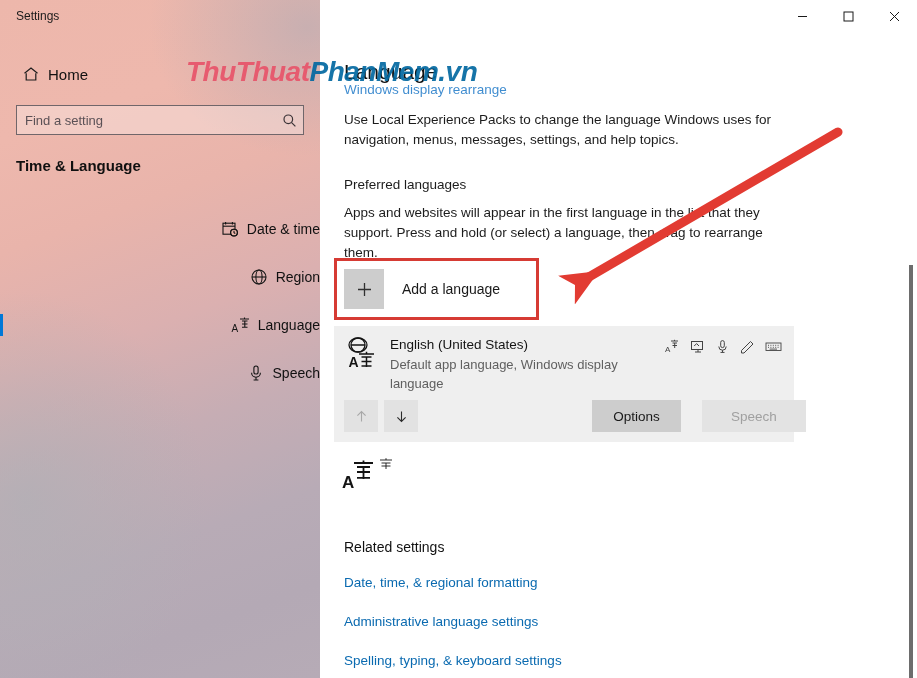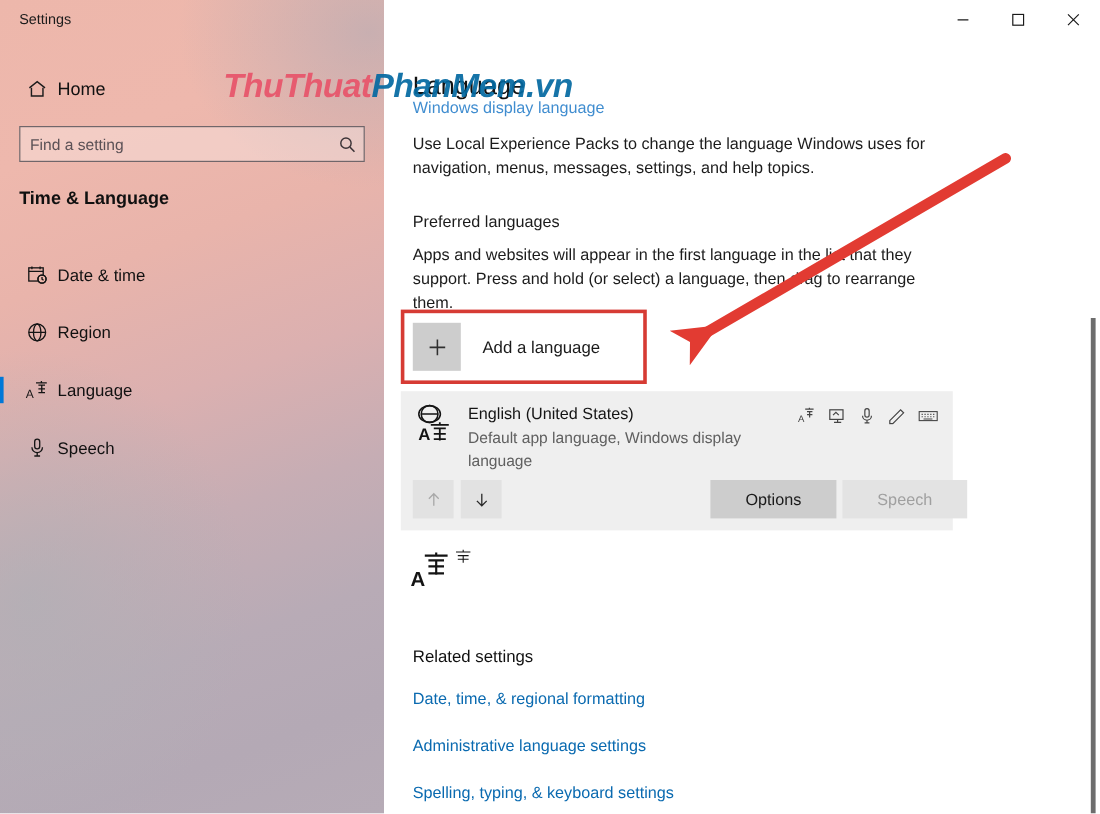--- a/index.html
+++ b/index.html
@@ -114,20 +114,21 @@
     left: 0; top: 205px;
     width: 320px;
     z-index: 3;
   }
   .nav-item {
     position: relative;
     height: 48px;
     display: flex;
     align-items: center;
     padding-left: 14px;
+    justify-content: flex-end;
   }
   .nav-item .ico {
     width: 34px;
     display: flex; align-items: center; justify-content: center;
     color: #151515;
   }
   .nav-item .lbl {
     font-size: 14px;
     color: #111111;
   }
@@ -282,21 +283,21 @@
     position: absolute;
     top: 8px;
     height: 32px;
     background: #cdcdcd;
     border: 0;
     font-family: "Liberation Sans", sans-serif;
     font-size: 13.5px;
     color: #1a1a1a;
     cursor: default;
   }
-  .act-btn.options { left: 258px; width: 105px; }
+  .act-btn.options { left: 258px; width: 89px; }
   .act-btn.remove  { left: 368px; width: 104px; background: #e3e3e3; color: #a0a0a0; }
 
   
   .stray-glyph {
     position: absolute;
     left: 22px; top: 455px;
     color: #141414;
   }
 
   .related-title {
@@ -446,21 +447,21 @@
           </svg>
       </button>
       <button class="tb-btn">
         <svg width="11" height="11" viewBox="0 0 11 11" stroke="currentColor" stroke-width="1">
             <path d="M1 1 L10 10 M10 1 L1 10"></path>
           </svg>
       </button>
     </div>
 
     <div class="page-head">Language</div>
-    <div class="head-link">Windows display language</div>
+    <div class="head-link">Windows display rearrange</div>
 
     <div class="para para-local">Use Local Experience Packs to change the language Windows uses for navigation, menus, messages, settings, and help topics.</div>
 
     <div class="sec-label">Preferred languages</div>
 
     <div class="para para-apps">Apps and websites will appear in the first language in the list that they support. Press and hold (or select) a language, then drag to rearrange them.</div>
 
     <div class="add-wrap"></div>
     <button class="add-btn">
       <span class="plus-tile">

